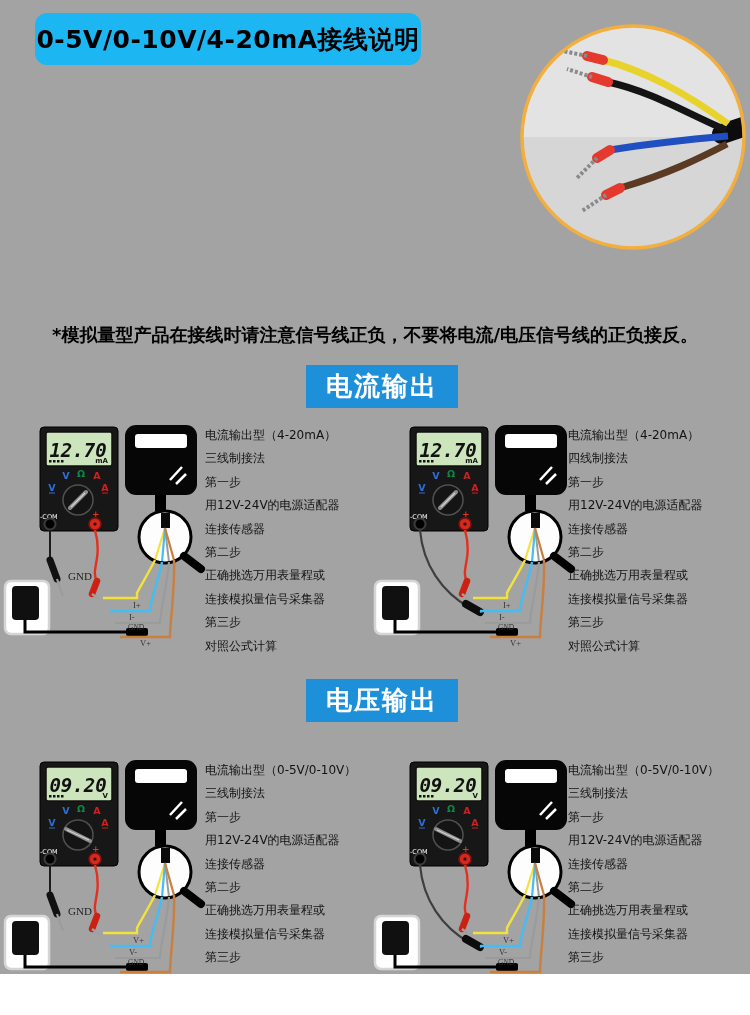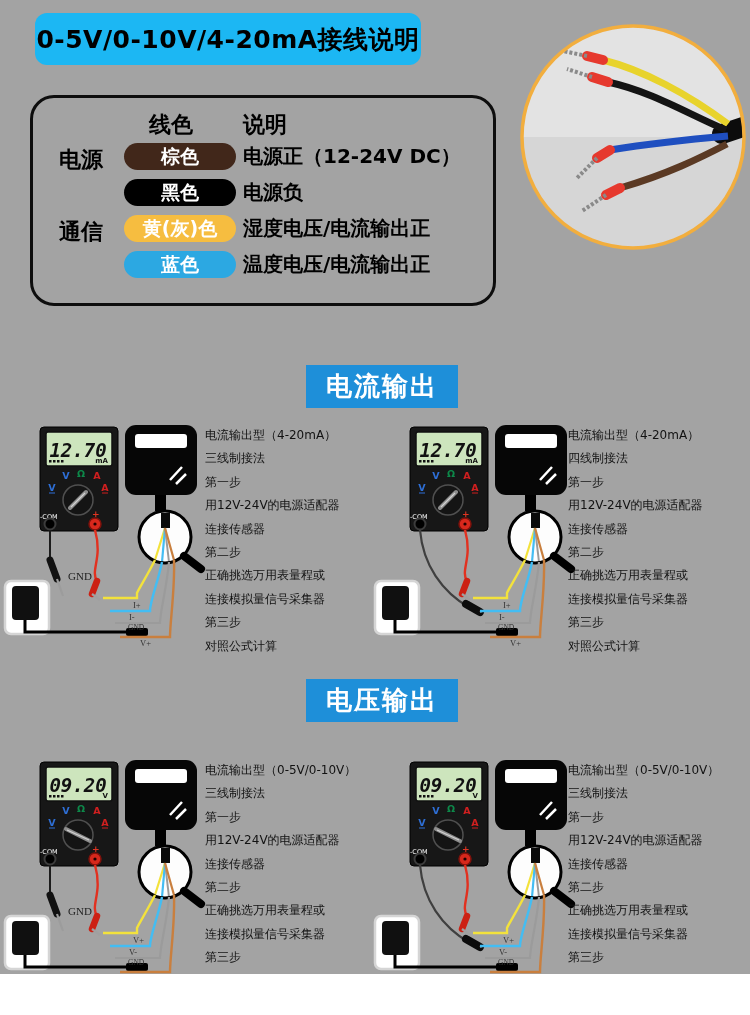--- a/index.html
+++ b/index.html
@@ -82,35 +82,22 @@
       <path d="M92,128 L79,136" stroke="#e6392e" stroke-width="10" stroke-linecap="round"></path>
       <path d="M79,136 L58,157" stroke="#8a8a8a" stroke-width="4" stroke-dasharray="3,2"></path>
 
       <path d="M209,122 C182,136 150,152 102,166" stroke="#5b3a24" stroke-width="7" fill="none"></path>
       <path d="M102,166 L88,173" stroke="#e6392e" stroke-width="10" stroke-linecap="round"></path>
       <path d="M88,173 L64,189" stroke="#8a8a8a" stroke-width="4" stroke-dasharray="3,2"></path>
     </g>
     <circle cx="115" cy="115" r="111" fill="none" stroke-width="3.5" style="stroke: rgb(242, 174, 62);"></circle>
   </svg>
 
-  <div class="wtable">
-    <div class="th th1">线色</div>
-    <div class="th th2">说明</div>
-    <div class="group g1">电源</div>
-    <div class="group g2">通信</div>
-    <div class="pill p1" style="background-color: rgb(65, 39, 26);">棕色</div>
-    <div class="pill p2" style="background-color: rgb(0, 0, 0);">黑色</div>
-    <div class="pill p3" style="background-color: rgb(246, 189, 64);">黄(灰)色</div>
-    <div class="pill p4" style="background-color: rgb(44, 168, 226);">蓝色</div>
-    <div class="desc d1">电源正（12-24V DC）</div>
-    <div class="desc d2">电源负</div>
-    <div class="desc d3">湿度电压/电流输出正</div>
-    <div class="desc d4">温度电压/电流输出正</div>
-  </div>
-
+
+  <div class="note">*模拟量型产品在接线时请注意信号线正负，不要将电流/电压信号线的正负接反。</div>
 
   <div class="banner banner2" style="background-color: rgb(30, 143, 217);">电压输出</div>
   <div class="banner banner1" style="background-color: rgb(30, 143, 217);">电流输出</div>
 
   <svg class="diagram dgA" viewBox="0 0 210 250">
     <g>
       <rect x="5" y="161" width="44" height="53" rx="6" fill="#ffffff" stroke="#d5d5d5" stroke-width="2.5"></rect>
       <rect x="12" y="166" width="27" height="34" rx="4" fill="#101010"></rect>
     </g>
     <path d="M25,200 L25,212 L148,212" stroke="#000" stroke-width="3" fill="none"></path>

